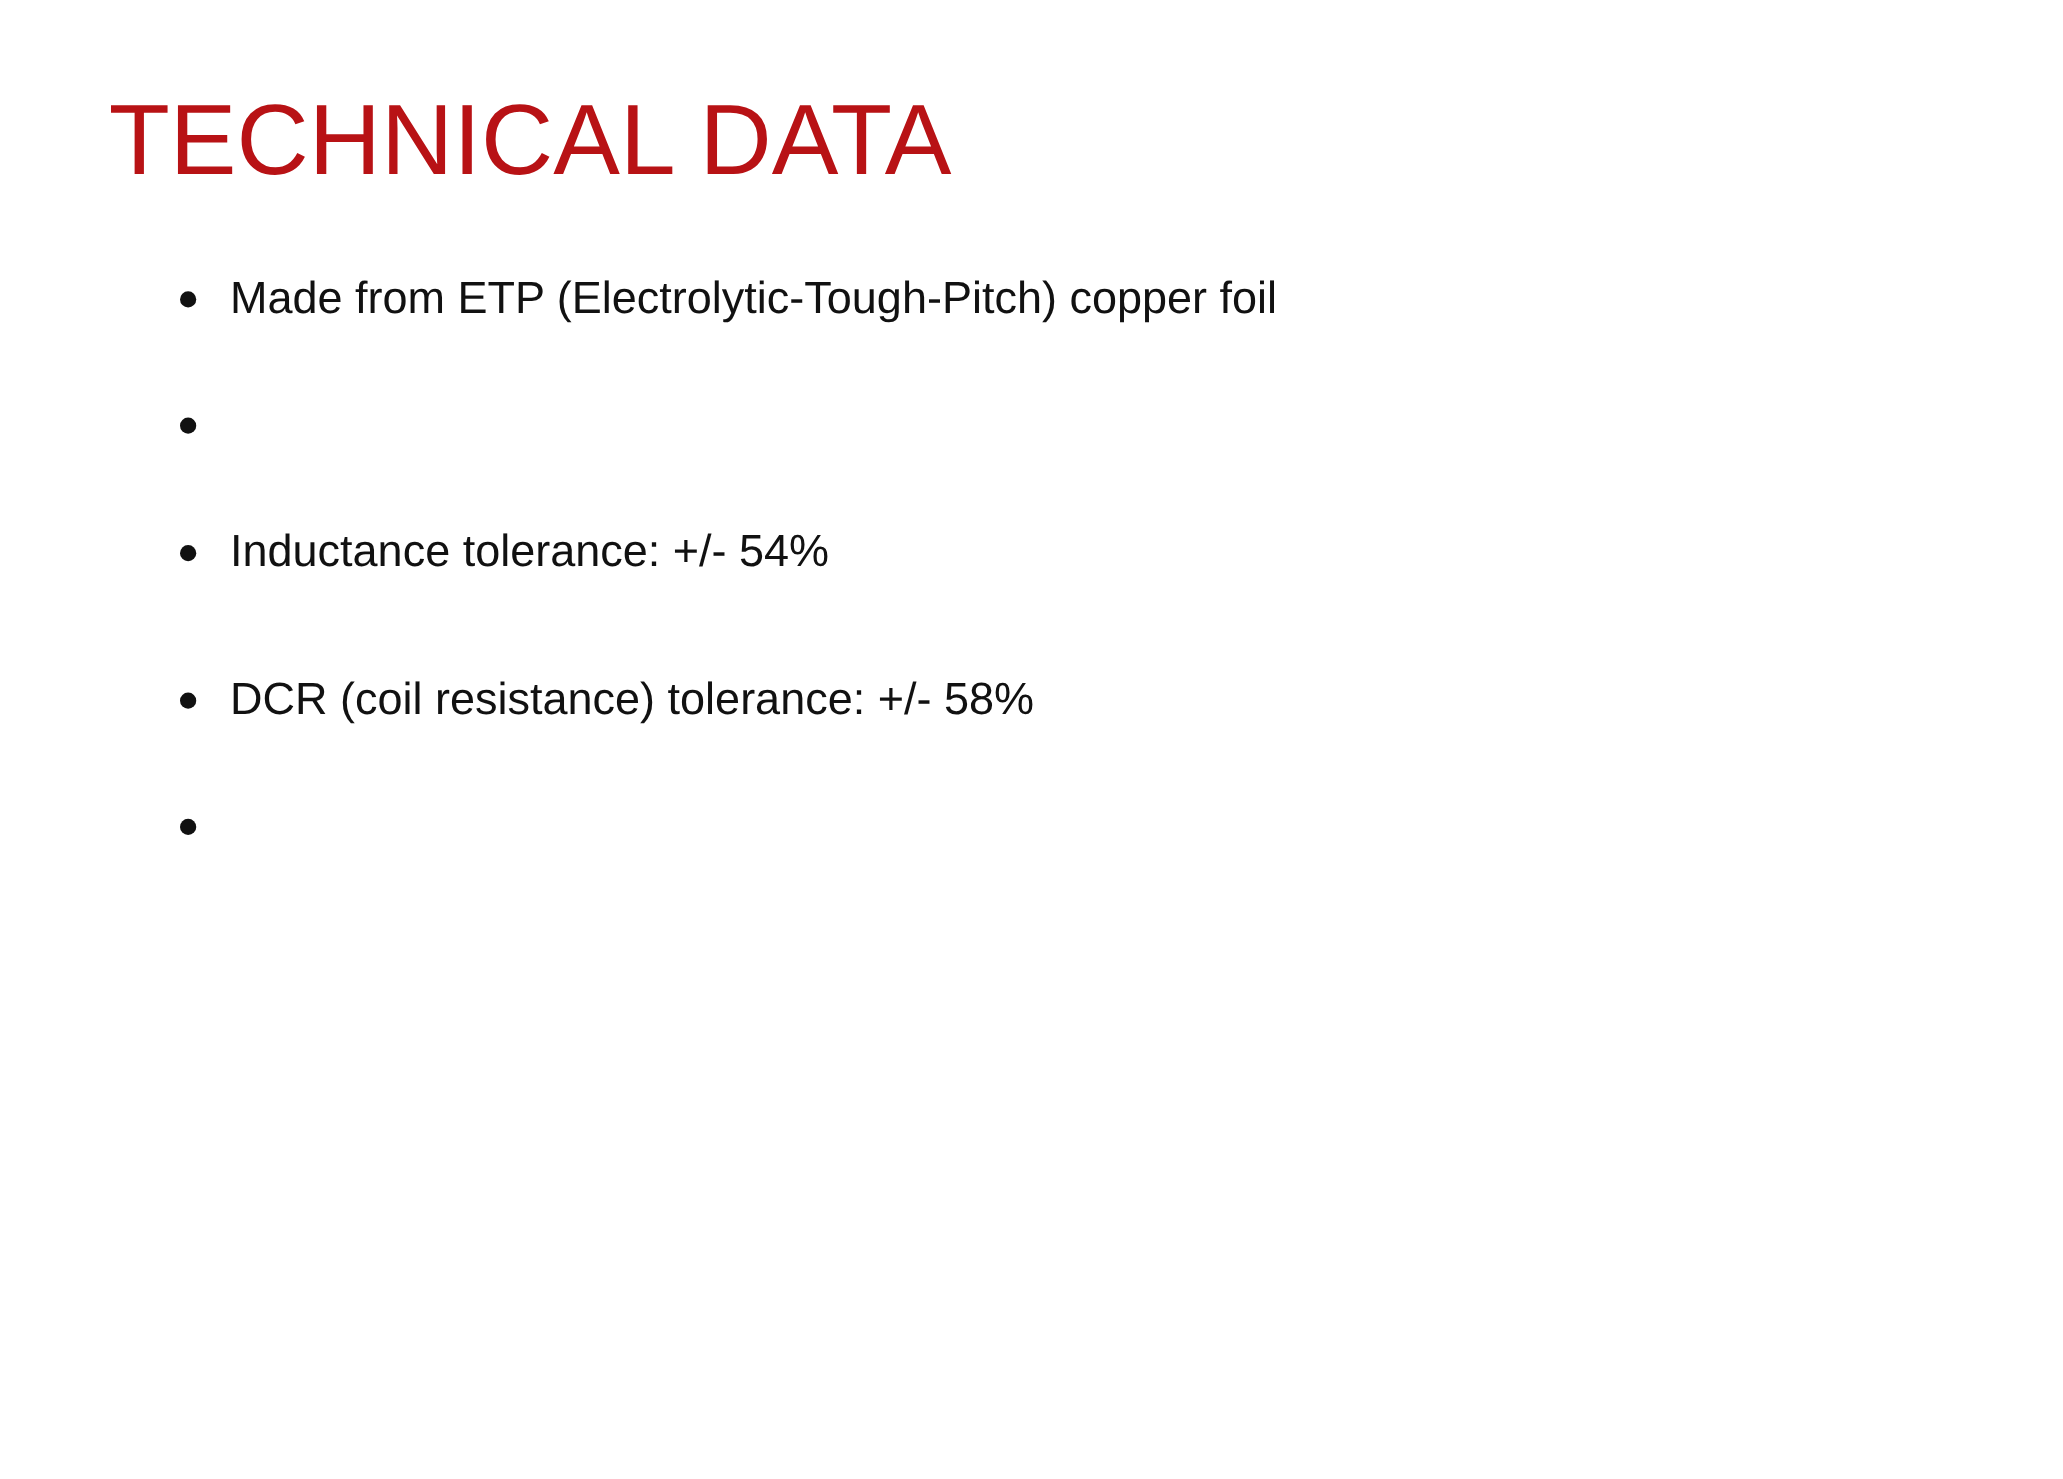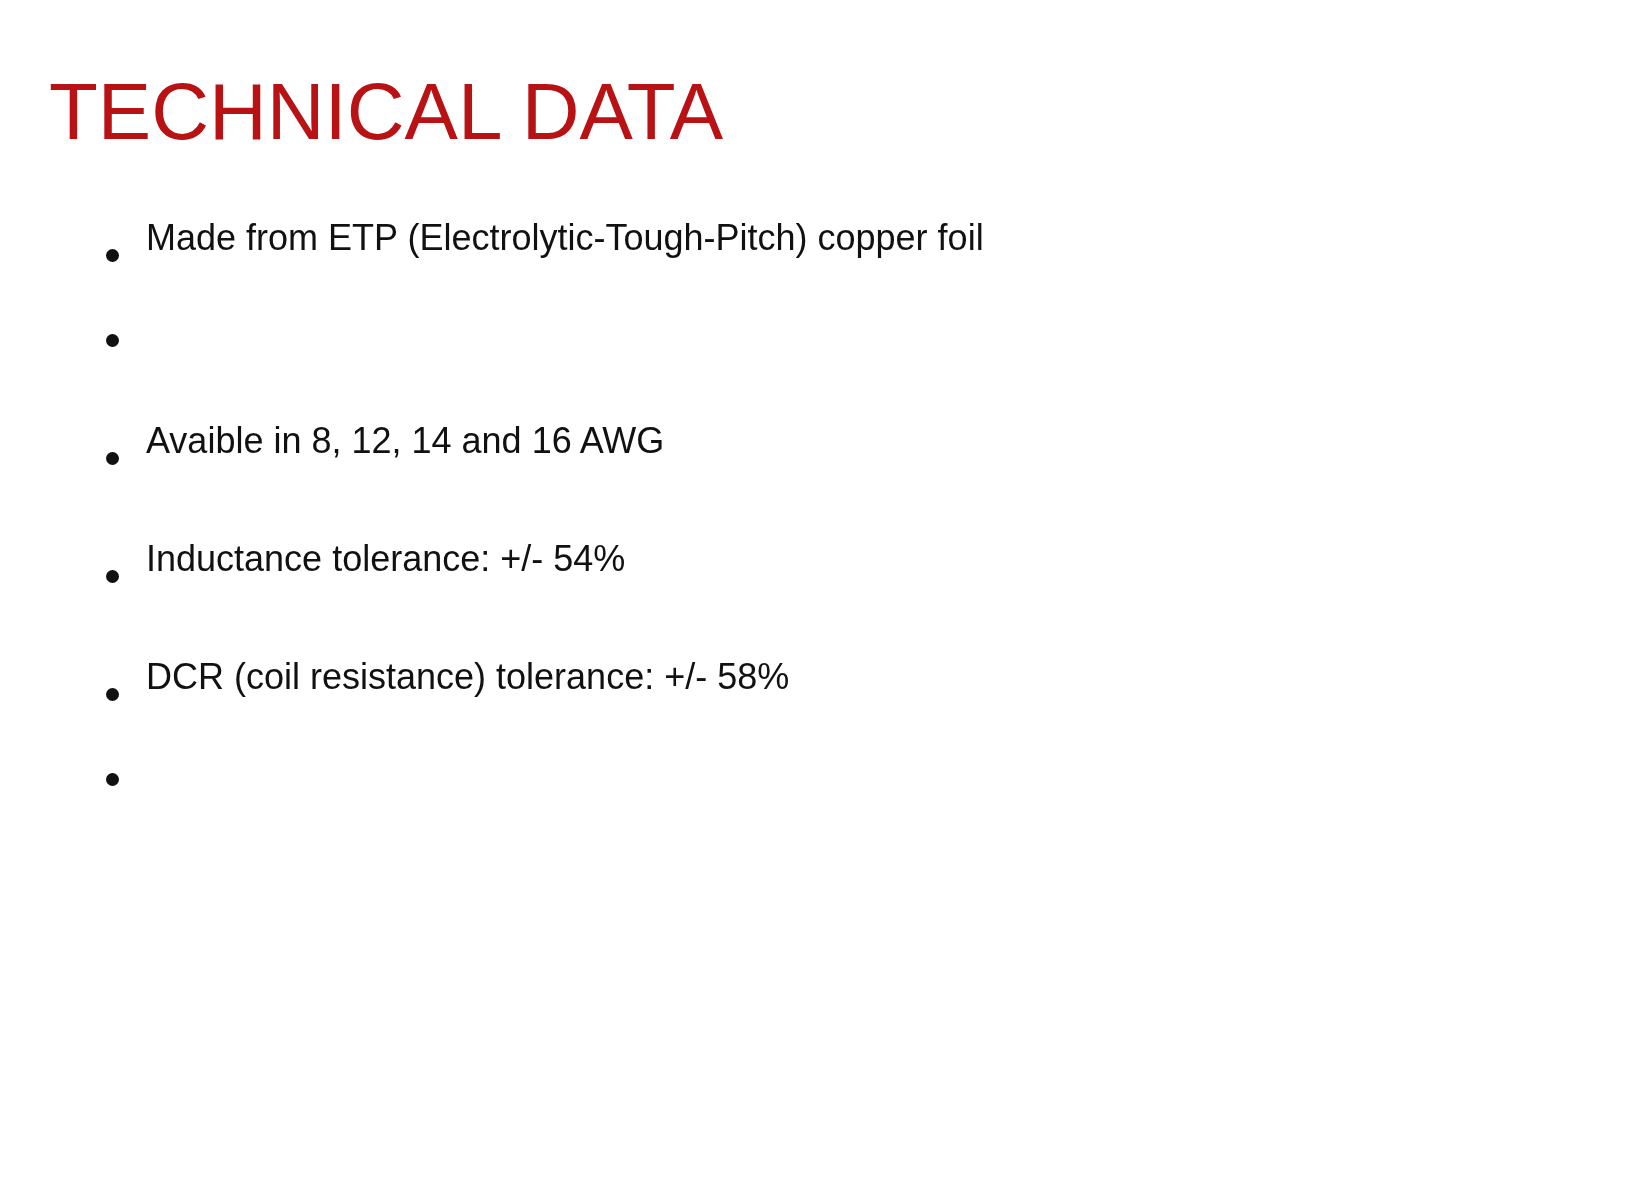--- a/index.html
+++ b/index.html
@@ -9,39 +9,39 @@
   }
   .slide {
     position: relative;
     width: 1650px;
     height: 1183px;
     background: #ffffff;
     font-family: "Liberation Sans", sans-serif;
     color: #111111;
     overflow: hidden;
     box-sizing: border-box;
-    padding: 72px 60px 0 49px;
+    padding: 72px 60px 0 87px;
   }
   .slide-title {
     margin: 0;
     font-size: 80px;
     font-weight: 400;
     letter-spacing: 0px;
     line-height: 1.0;
     color: #B81215; 
     white-space: nowrap;
   }
   .bullet-list {
     list-style: none;
     margin: 62px 0 0 0;
     padding: 0 0 0 57px;
   }
   .bullet-item {
     display: flex;
-    align-items: flex-end;
+    align-items: center;
     margin: 0 0 70px 0;
     font-size: 36px;
     line-height: 48px;
     font-weight: 400;
     color: #111111;
   }
   .bullet-dot {
     flex: 0 0 auto;
     width: 13px;
     height: 13px;
@@ -64,24 +64,20 @@
   <ul class="bullet-list">
     <li class="bullet-item">
       <span class="bullet-dot"></span>
       <span class="bullet-text">Made from ETP (Electrolytic-Tough-Pitch) copper foil</span>
     </li>
     <li class="bullet-item">
       <span class="bullet-dot"></span>
     </li>
     <li class="bullet-item">
       <span class="bullet-dot"></span>
-      <span class="bullet-text">Avaible in 8, 12, 14 and 16 AWG</span>
-    </li>
-    <li class="bullet-item">
-      <span class="bullet-dot"></span>
       <span class="bullet-text">Inductance tolerance: +/- 54%</span>
     </li>
     <li class="bullet-item">
       <span class="bullet-dot"></span>
       <span class="bullet-text">DCR (coil resistance) tolerance: +/- 58%</span>
     </li>
     <li class="bullet-item">
       <span class="bullet-dot"></span>
     </li>
   </ul>

